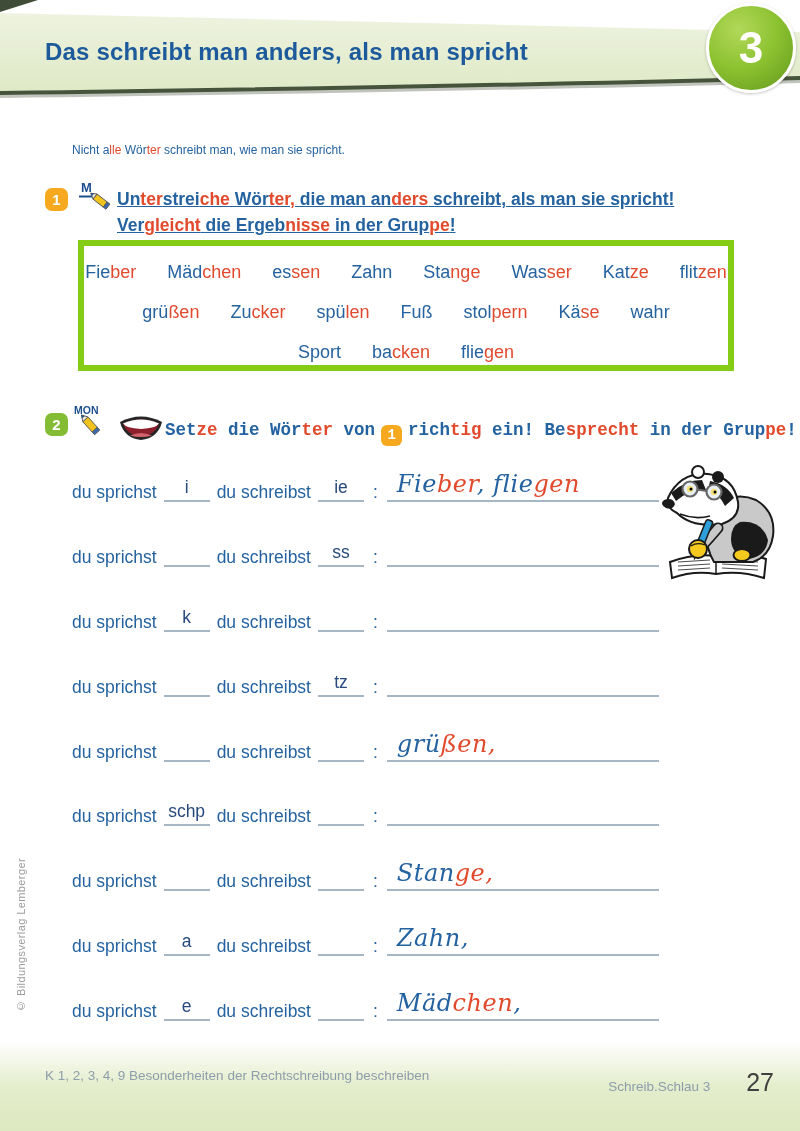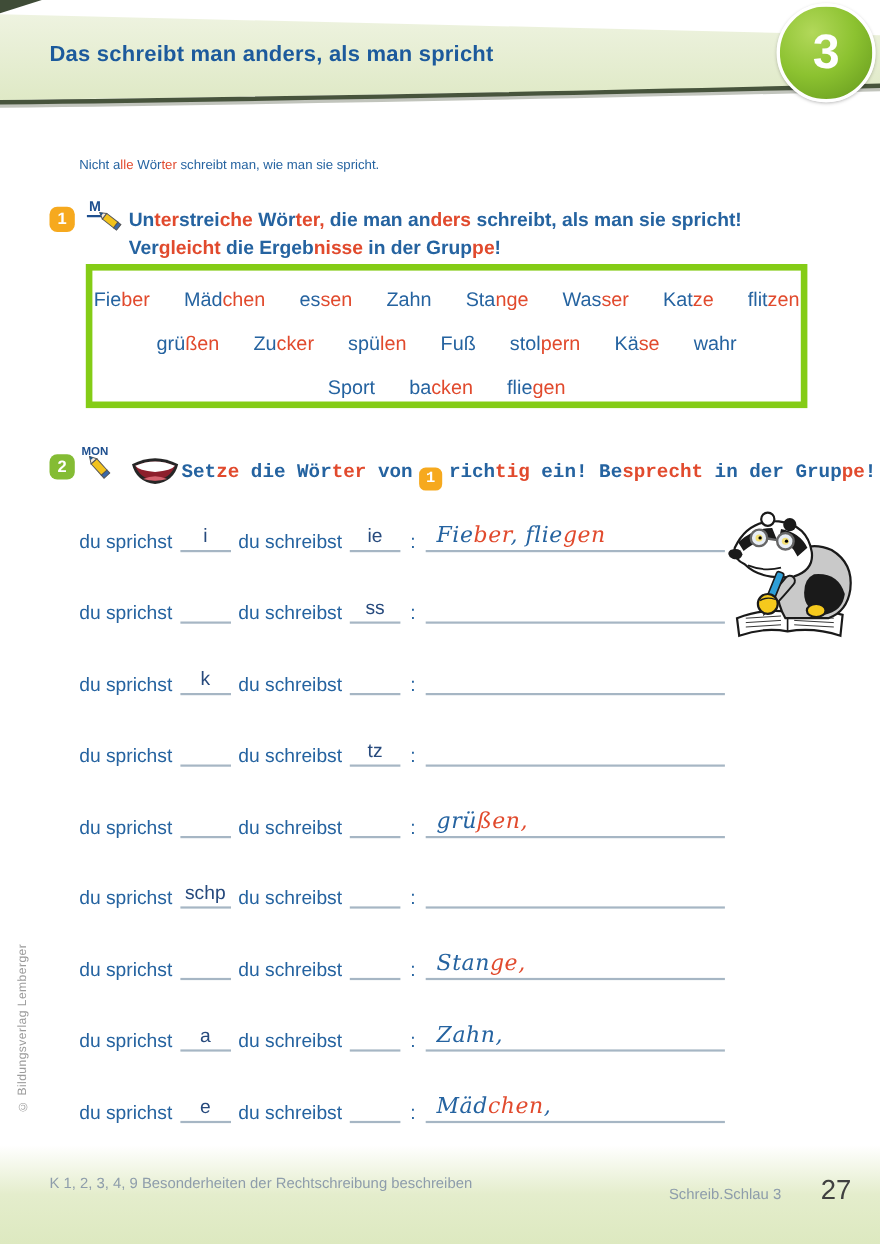--- a/index.html
+++ b/index.html
@@ -3,21 +3,21 @@
 <meta charset="utf-8">
 <style>
   :root{ --blue:#2563a0; --red:#e14a2d; --hint:#274a7d; --line:#a6b6c4; }
   html,body{margin:0;padding:0;background:#fff;}
   .page{position:relative;width:800px;height:1131px;background:#ffffff;overflow:hidden;
         font-family:"Liberation Sans",sans-serif;color:var(--blue);}
   .c-b{color:var(--blue);} .c-r{color:var(--red);}
 
   
   .header-svg{position:absolute;left:0;top:0;}
-  .page-title{position:absolute;left:45px;top:38px;font-size:20px;font-weight:bold;
+  .page-title{position:absolute;left:45px;top:38px;font-size:24px;font-weight:bold;
               color:#1c5a9c;letter-spacing:0.2px;}
   .chapter-circle{position:absolute;left:706px;top:3px;width:90px;height:90px;border-radius:50%;
       background:radial-gradient(circle at 35% 28%,#b2d85a 0%,#8cc230 48%,#62961c 100%);
       border:3px solid #fff;box-sizing:border-box;display:flex;align-items:center;justify-content:center;
       color:#fff;font-size:44px;font-weight:bold;box-shadow:0 1px 3px rgba(0,0,0,.25);}
 
   .intro{position:absolute;left:72px;top:143px;font-size:12px;}
 
   .badge{position:absolute;width:23px;height:23px;border-radius:7px;color:#fff;font-weight:bold;
          font-size:15px;display:flex;align-items:center;justify-content:center;}
@@ -38,21 +38,21 @@
   .fill-rows{position:absolute;left:72px;top:482px;}
   .fill-row{height:64.9px;position:relative;}
   .row-line{position:absolute;top:0;left:0;white-space:nowrap;font-size:17.5px;}
   .blank{display:inline-block;position:relative;border-bottom:2px solid var(--line);}
   .blank.small{width:46px;margin:0 7px -4px 7px;}
   .blank.long{width:272px;margin:0 0 -4px 9px;}
   .colon{margin-left:2px;}
   .hint{position:absolute;left:0;right:0;bottom:2px;text-align:center;color:var(--hint);
         font-size:17.5px;white-space:nowrap;}
   .answer{position:absolute;left:10px;bottom:2px;font-family:"DejaVu Serif",serif;font-style:italic;
-          font-size:20px;letter-spacing:0.5px;white-space:nowrap;}
+          font-size:24px;letter-spacing:0.5px;white-space:nowrap;}
 
   .badger{position:absolute;left:650px;top:456px;width:148px;height:136px;}
 
   .copyright{position:absolute;left:15px;top:858px;writing-mode:vertical-rl;transform:rotate(180deg);
              font-size:11px;color:#9b9b9b;letter-spacing:0.4px;}
 
   
   .footer-band{position:absolute;left:0;top:1041px;width:800px;height:90px;
       background:linear-gradient(to bottom,rgba(227,237,203,0) 0%,#e4edcc 50%,#dde9c0 100%);}
   .footer-row{position:absolute;left:45px;right:26px;top:1068px;display:flex;
@@ -89,21 +89,21 @@
   <svg class="icon-abs" style="left:73px;top:179px;" width="40" height="38" viewBox="0 0 40 38">
     <text x="8" y="13" font-size="13" font-weight="bold" fill="#1e4f8f" font-family="Liberation Sans, sans-serif">M</text>
     <line x1="6" y1="17.5" x2="25" y2="17.5" stroke="#1e4f8f" stroke-width="2"></line>
     <g transform="translate(24,15) rotate(38)">
       <rect x="0" y="0" width="13" height="6.5" fill="#f2c21d" stroke="#555" stroke-width="0.9"></rect>
       <polygon points="0,0 -5.5,3.25 0,6.5" fill="#f7ead7" stroke="#555" stroke-width="0.9"></polygon>
       <polygon points="-5.5,3.25 -2.6,1.7 -2.6,4.8" fill="#20558c"></polygon>
       <rect x="13" y="0" width="3.4" height="6.5" fill="#3a69ad" stroke="#555" stroke-width="0.9"></rect>
     </g>
   </svg>
-  <div class="task-text" style="left:117px;top:186px;">
+  <div class="task-text" style="left:117px;top:186px;text-decoration:underline;">
     <div><span class="c-b">Un</span><span class="c-r">ter</span><span class="c-b">strei</span><span class="c-r">che</span><span class="c-b"> Wör</span><span class="c-r">ter,</span><span class="c-b"> die man an</span><span class="c-r">ders</span><span class="c-b"> schreibt, als man sie spricht!</span></div>
     <div><span class="c-b">Ver</span><span class="c-r">gleicht</span><span class="c-b"> die Ergeb</span><span class="c-r">nisse</span><span class="c-b"> in der Grup</span><span class="c-r">pe</span><span class="c-b">!</span></div>
   </div>
 
   <div class="word-box">
       <div class="word-row">
         <span><span class="c-b">Fie</span><span class="c-r">ber</span></span>
         <span><span class="c-b">Mäd</span><span class="c-r">chen</span></span>
         <span><span class="c-b">es</span><span class="c-r">sen</span></span>
         <span><span class="c-b">Zahn</span></span>

